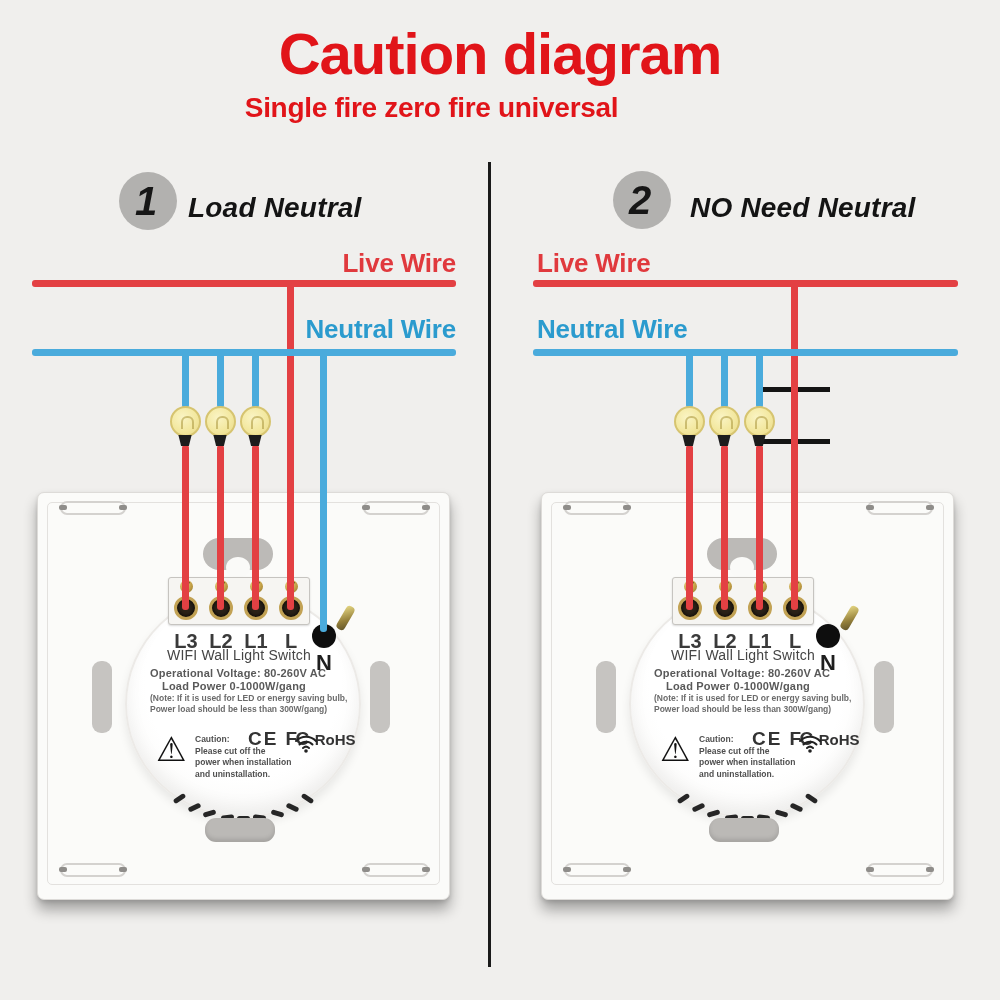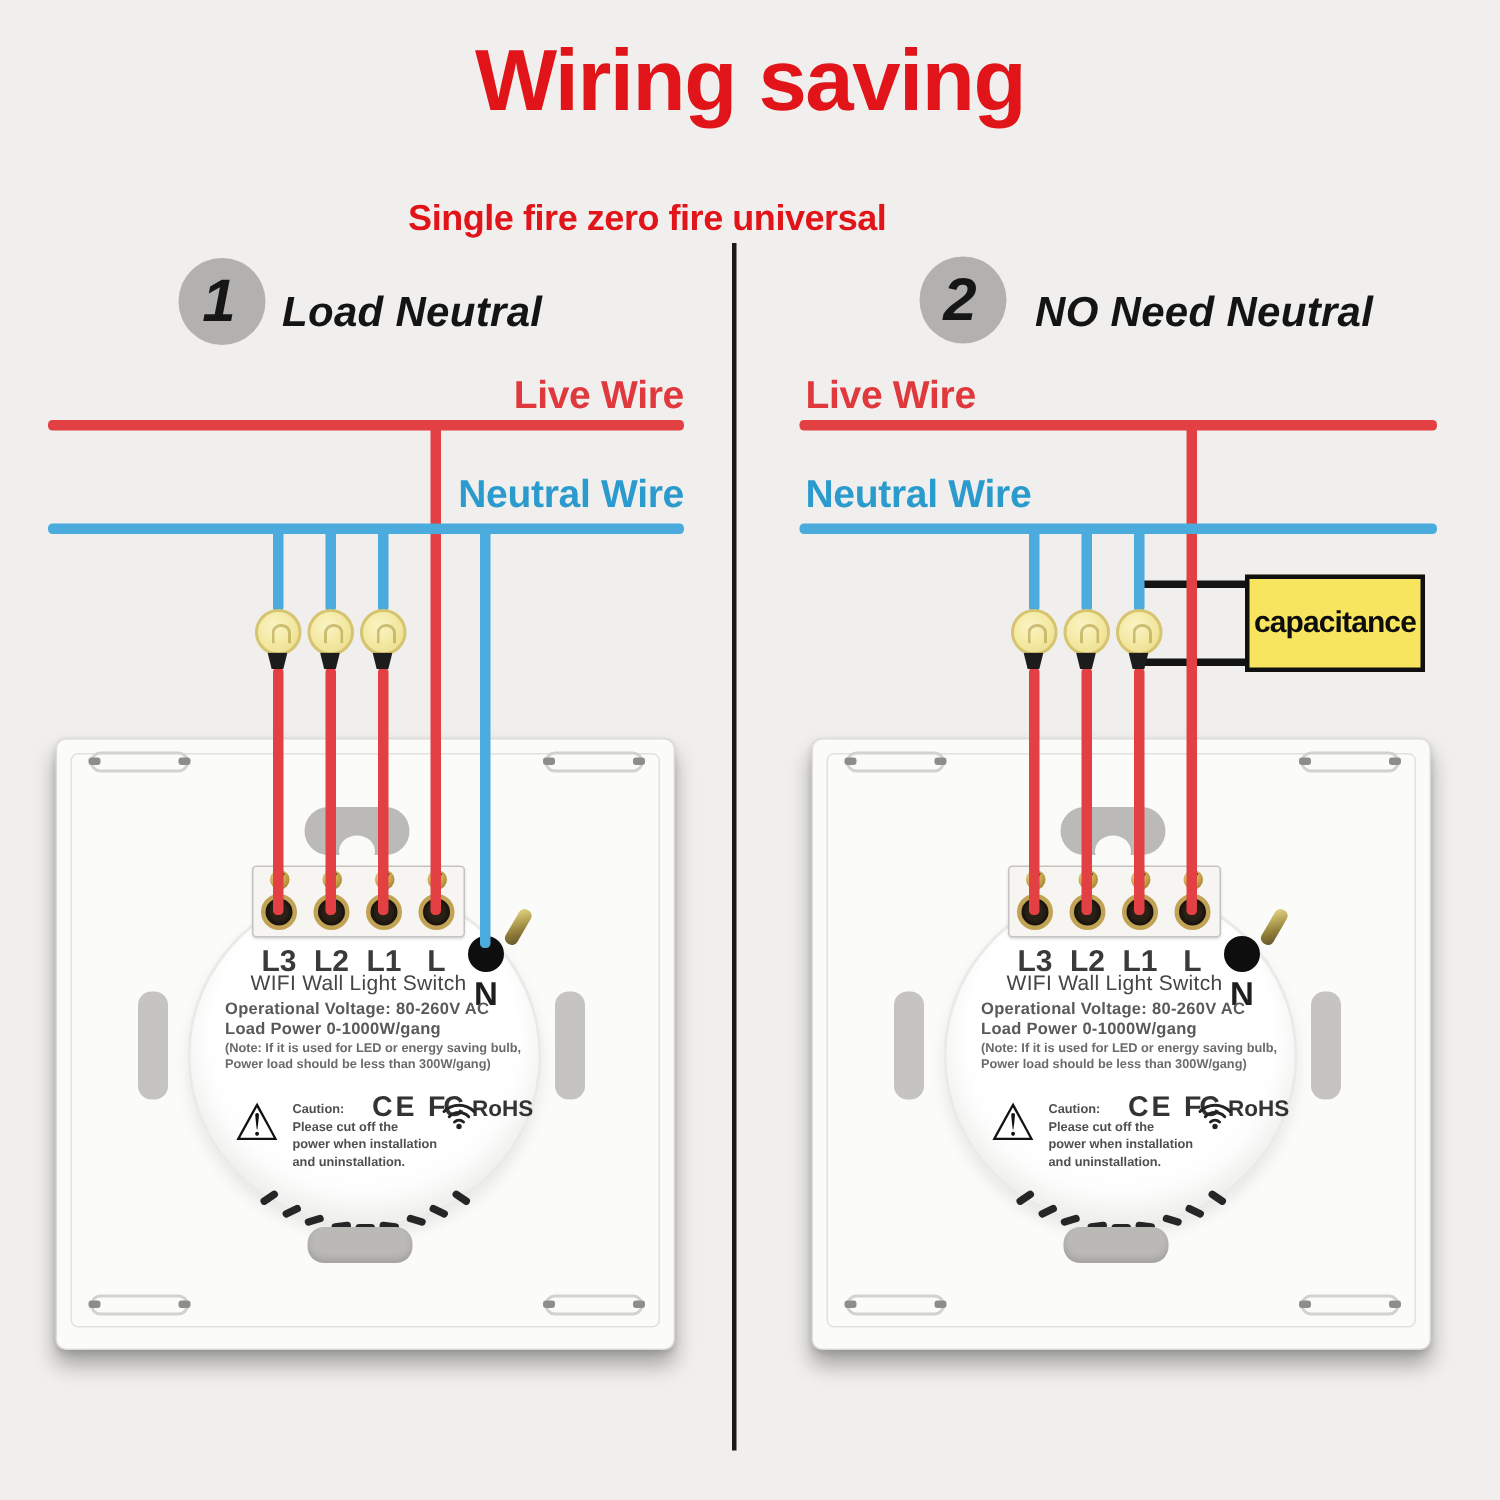--- a/index.html
+++ b/index.html
@@ -3,22 +3,22 @@
 <meta charset="utf-8">
 <style>
   html,body{margin:0;padding:0;background:#f0efed;}
   .stage{position:relative;width:1000px;height:1000px;margin:0 auto;background:#f0efed;
          font-family:"Liberation Sans","DejaVu Sans",sans-serif;overflow:hidden;}
   .abs{position:absolute;}
 
   
   .title{left:0;top:20px;width:1000px;text-align:center;font-size:58px;font-weight:bold;
          letter-spacing:-1px;color:#e11419;}
-  .subtitle{left:0;top:92px;width:863px;text-align:center;font-size:24px;font-weight:bold;
-            letter-spacing:-0.3px;color:#e11419;margin-top:40px;}
+  .subtitle{left:0;top:92px;width:863px;text-align:center;font-size:28px;font-weight:bold;
+            letter-spacing:-0.3px;color:#e11419;}
   .divider{left:488px;top:162px;width:3px;height:805px;background:#1a1a1a;}
 
   
   .badge{width:58px;height:58px;border-radius:50%;background:#b2b1af;display:flex;
          align-items:center;justify-content:center;font-weight:bold;font-style:italic;
          font-size:40px;color:#161616;padding-right:4px;box-sizing:border-box;}
   .b1{left:119px;top:172px;} .b2{left:613px;top:171px;}
   .heading{font-size:28px;font-weight:bold;font-style:italic;color:#141414;letter-spacing:0.2px;}
   .h1{left:188px;top:192px;} .h2{left:690px;top:192px;}
 
@@ -89,21 +89,21 @@
   .hole{position:absolute;top:103px;width:24px;height:24px;border-radius:50%;background:#2b2217;
     border:3.5px solid #c2a254;box-sizing:border-box;box-shadow:inset 0 0 4px #000;}
   .hl1{left:136px;} .hl2{left:171px;} .hl3{left:206px;} .hl4{left:241px;}
   .tlabel{position:absolute;top:137px;width:40px;text-align:center;font-size:20px;font-weight:bold;color:#3a3a3a;}
   .t1{left:128px;} .t2{left:163px;} .t3{left:198px;} .t4{left:233px;}
   .ndot{position:absolute;left:274px;top:131px;width:24px;height:24px;border-radius:50%;background:#0e0e0e;}
   .nlabel{position:absolute;left:270px;top:157px;width:32px;text-align:center;font-size:22px;font-weight:bold;color:#1e1e1e;}
   .devname{position:absolute;left:76px;top:154px;width:250px;text-align:center;font-size:14px;
     font-weight:normal;color:#454545;letter-spacing:0.2px;}
   .spec{position:absolute;left:112px;font-size:11px;font-weight:bold;color:#595959;letter-spacing:0.2px;}
-  .sp1{top:174px;} .sp2{top:187px;}
+  .sp1{top:174px;} .sp2{top:187px;margin-left:12px;}
   .note{position:absolute;left:112px;font-size:8.5px;font-weight:bold;color:#6b6b6b;}
   .no1{top:200px;} .no2{top:211px;}
   .certs{position:absolute;left:210px;top:219px;display:flex;align-items:baseline;gap:7px;color:#333;}
   .ce{font-size:19px;font-weight:bold;letter-spacing:2px;margin-top:16px;}
   .fcc{font-size:19px;font-weight:bold;letter-spacing:-1.5px;}
   .rohs{font-size:15px;font-weight:bold;}
   .warn{position:absolute;left:118px;top:238px;font-family:"DejaVu Sans",sans-serif;font-size:34px;
     line-height:36px;color:#111;}
   .caution{position:absolute;left:157px;top:241px;font-size:8.5px;font-weight:bold;line-height:11.5px;color:#4f4f4f;}
   .wifi{position:absolute;left:256px;top:240px;}
@@ -111,21 +111,21 @@
   .btab{position:absolute;left:167px;top:325px;width:70px;height:24px;background:#bbb9b6;border-radius:11px;
     box-shadow:inset 0 -3px 4px rgba(0,0,0,.12);}
   .spring{position:absolute;left:303px;top:112px;width:9px;height:26px;border-radius:4px;
     background:linear-gradient(135deg,#e8d87a 0%,#8a7326 60%,#4d3f12 100%);transform:rotate(30deg);opacity:.9;}
 </style>
 </head>
 <body>
 
 <div class="stage">
 
-  <div class="abs title">Wiring saving</div>
+  <div class="abs title">Caution diagram</div>
   <div class="abs subtitle">Single fire zero fire universal</div>
   <div class="abs divider"></div>
 
   <div class="abs badge b1">1</div>
   <div class="abs heading h1">Load Neutral</div>
   <div class="abs badge b2">2</div>
   <div class="abs heading h2">NO Need Neutral</div>
 
   <div class="abs device d1">
     <div class="inner"></div>
@@ -295,20 +295,19 @@
     </div>
   <div class="abs bulb bu2b">
       <div class="glass"></div>
       <div class="base"></div>
     </div>
   <div class="abs bulb bu2c">
       <div class="glass"></div>
       <div class="base"></div>
     </div>
 
-  <div class="abs capbox">capacitance</div>
 
   <div class="abs wlabel lw lw1">Live Wire</div>
   <div class="abs wlabel nw nw1">Neutral Wire</div>
   <div class="abs wlabel lw lw2">Live Wire</div>
   <div class="abs wlabel nw nw2">Neutral Wire</div>
 
 </div>
 
 </body></html>

